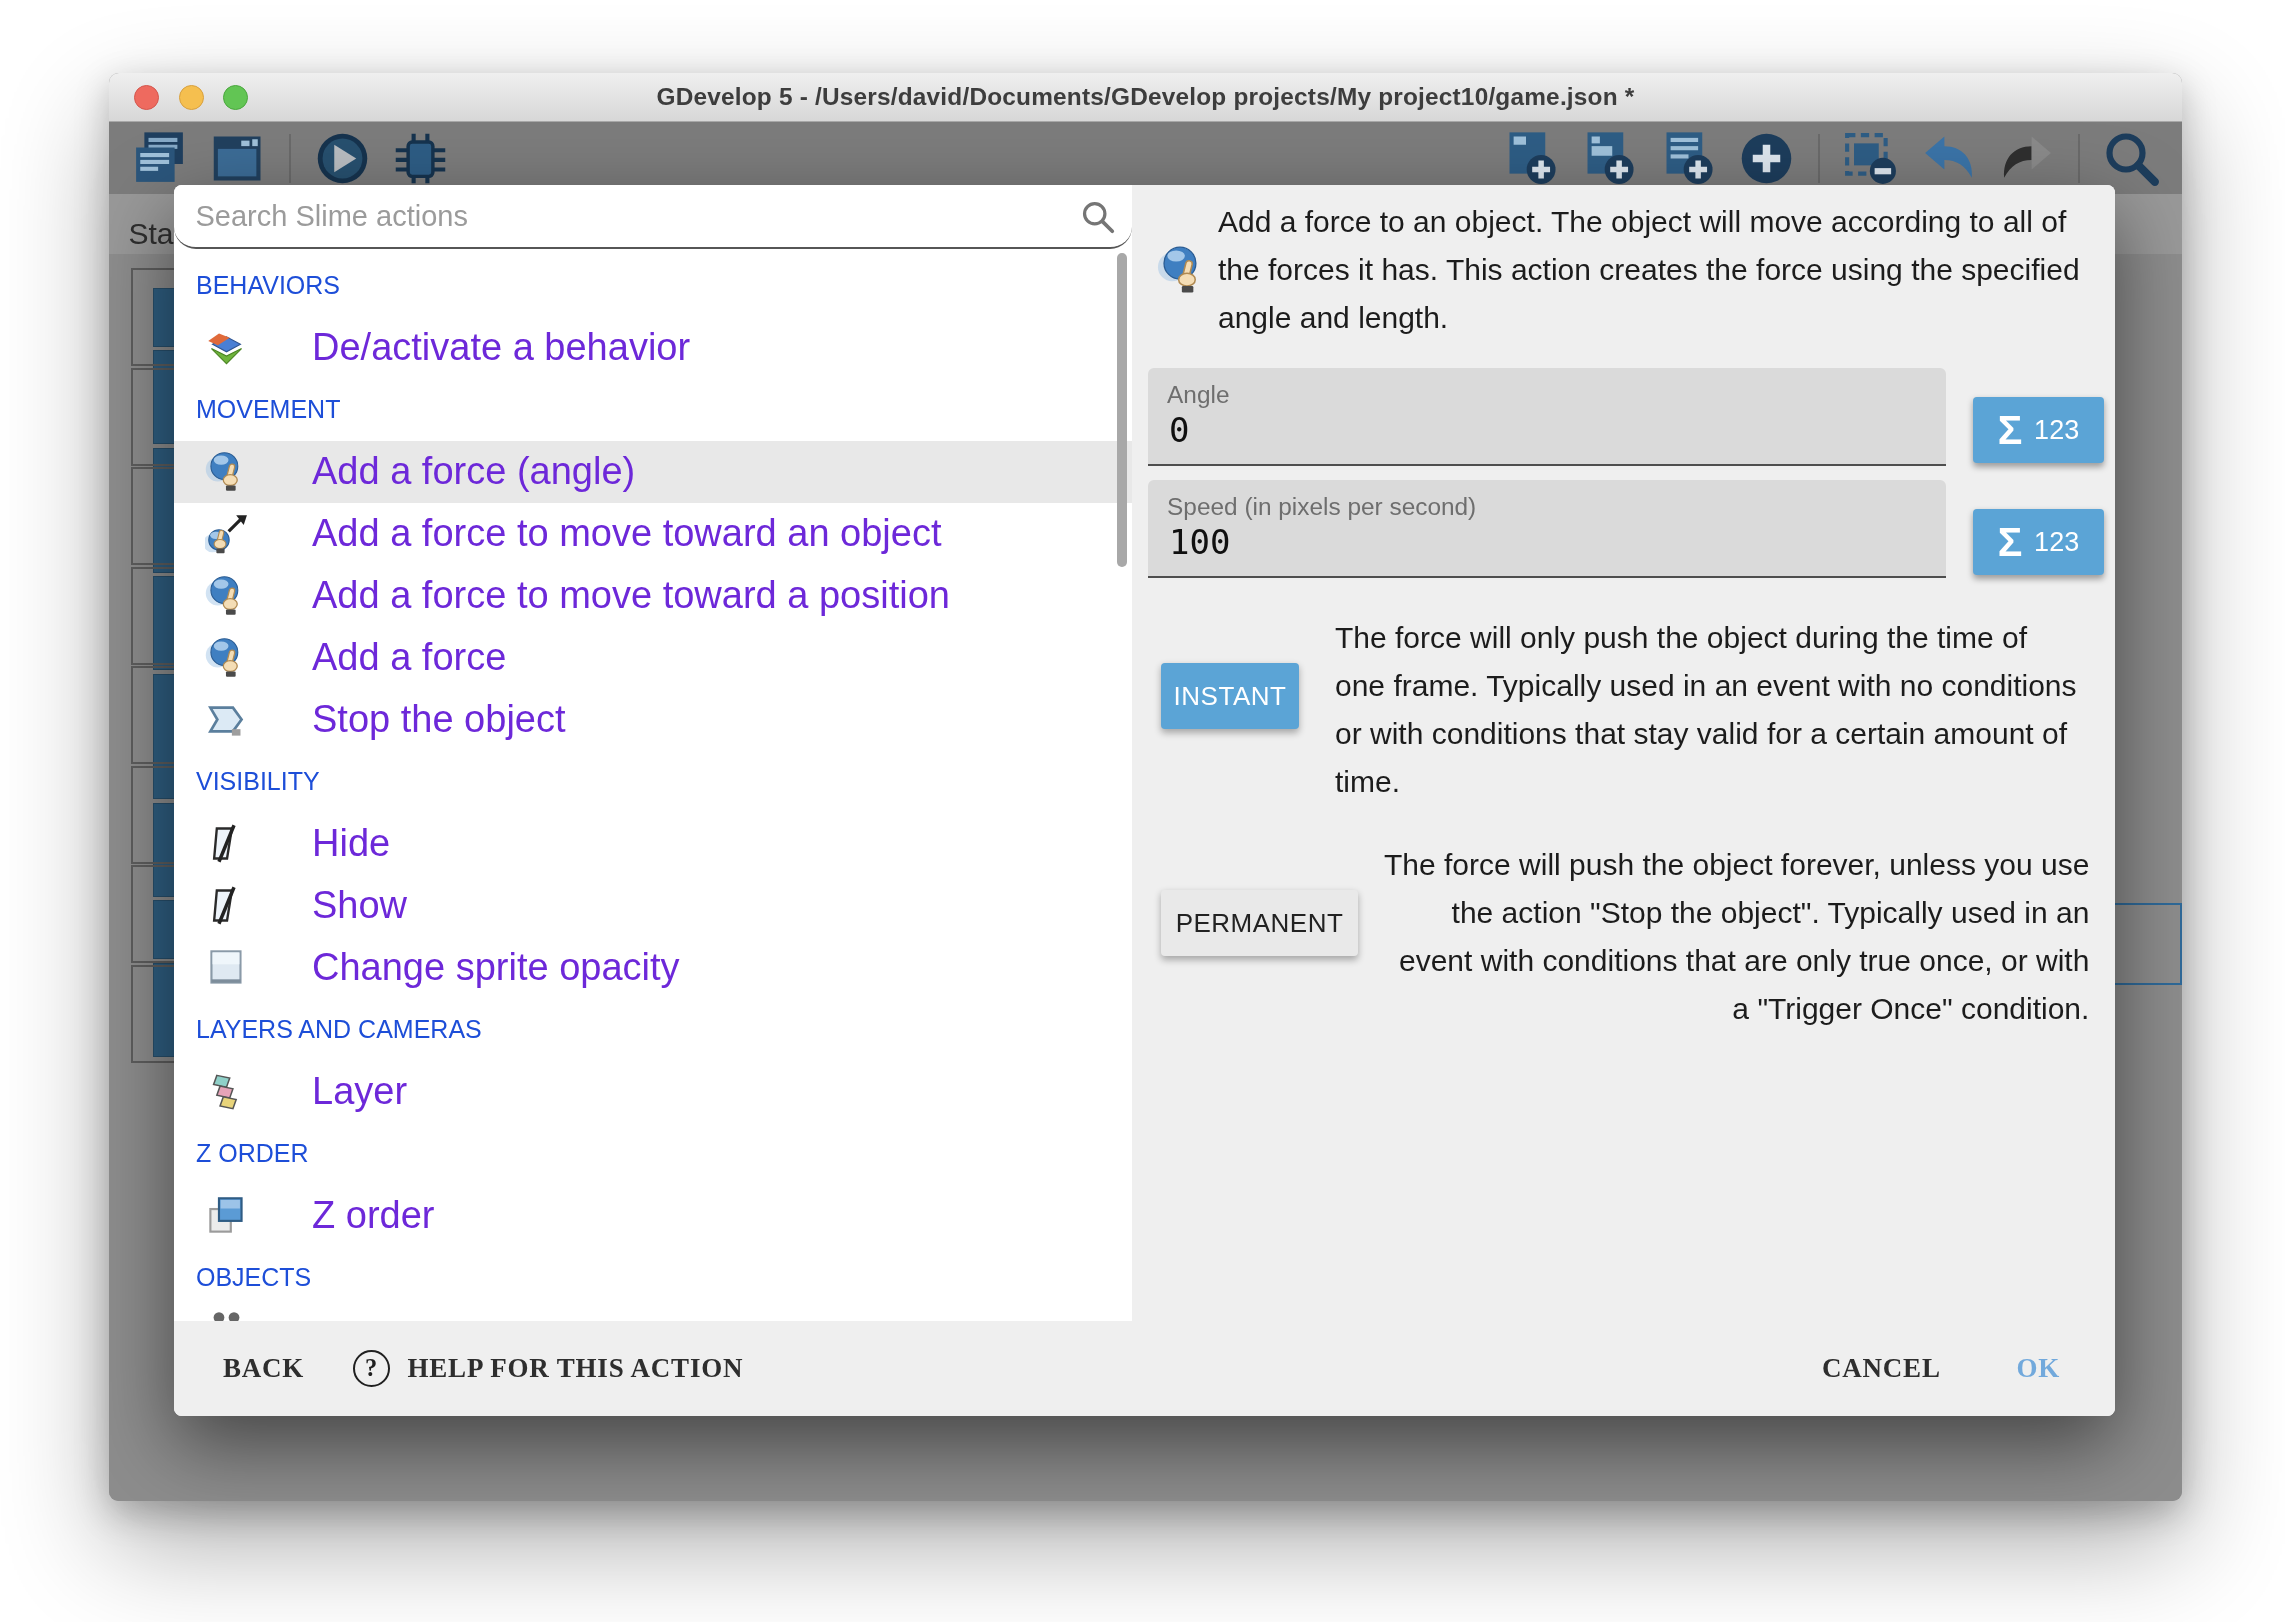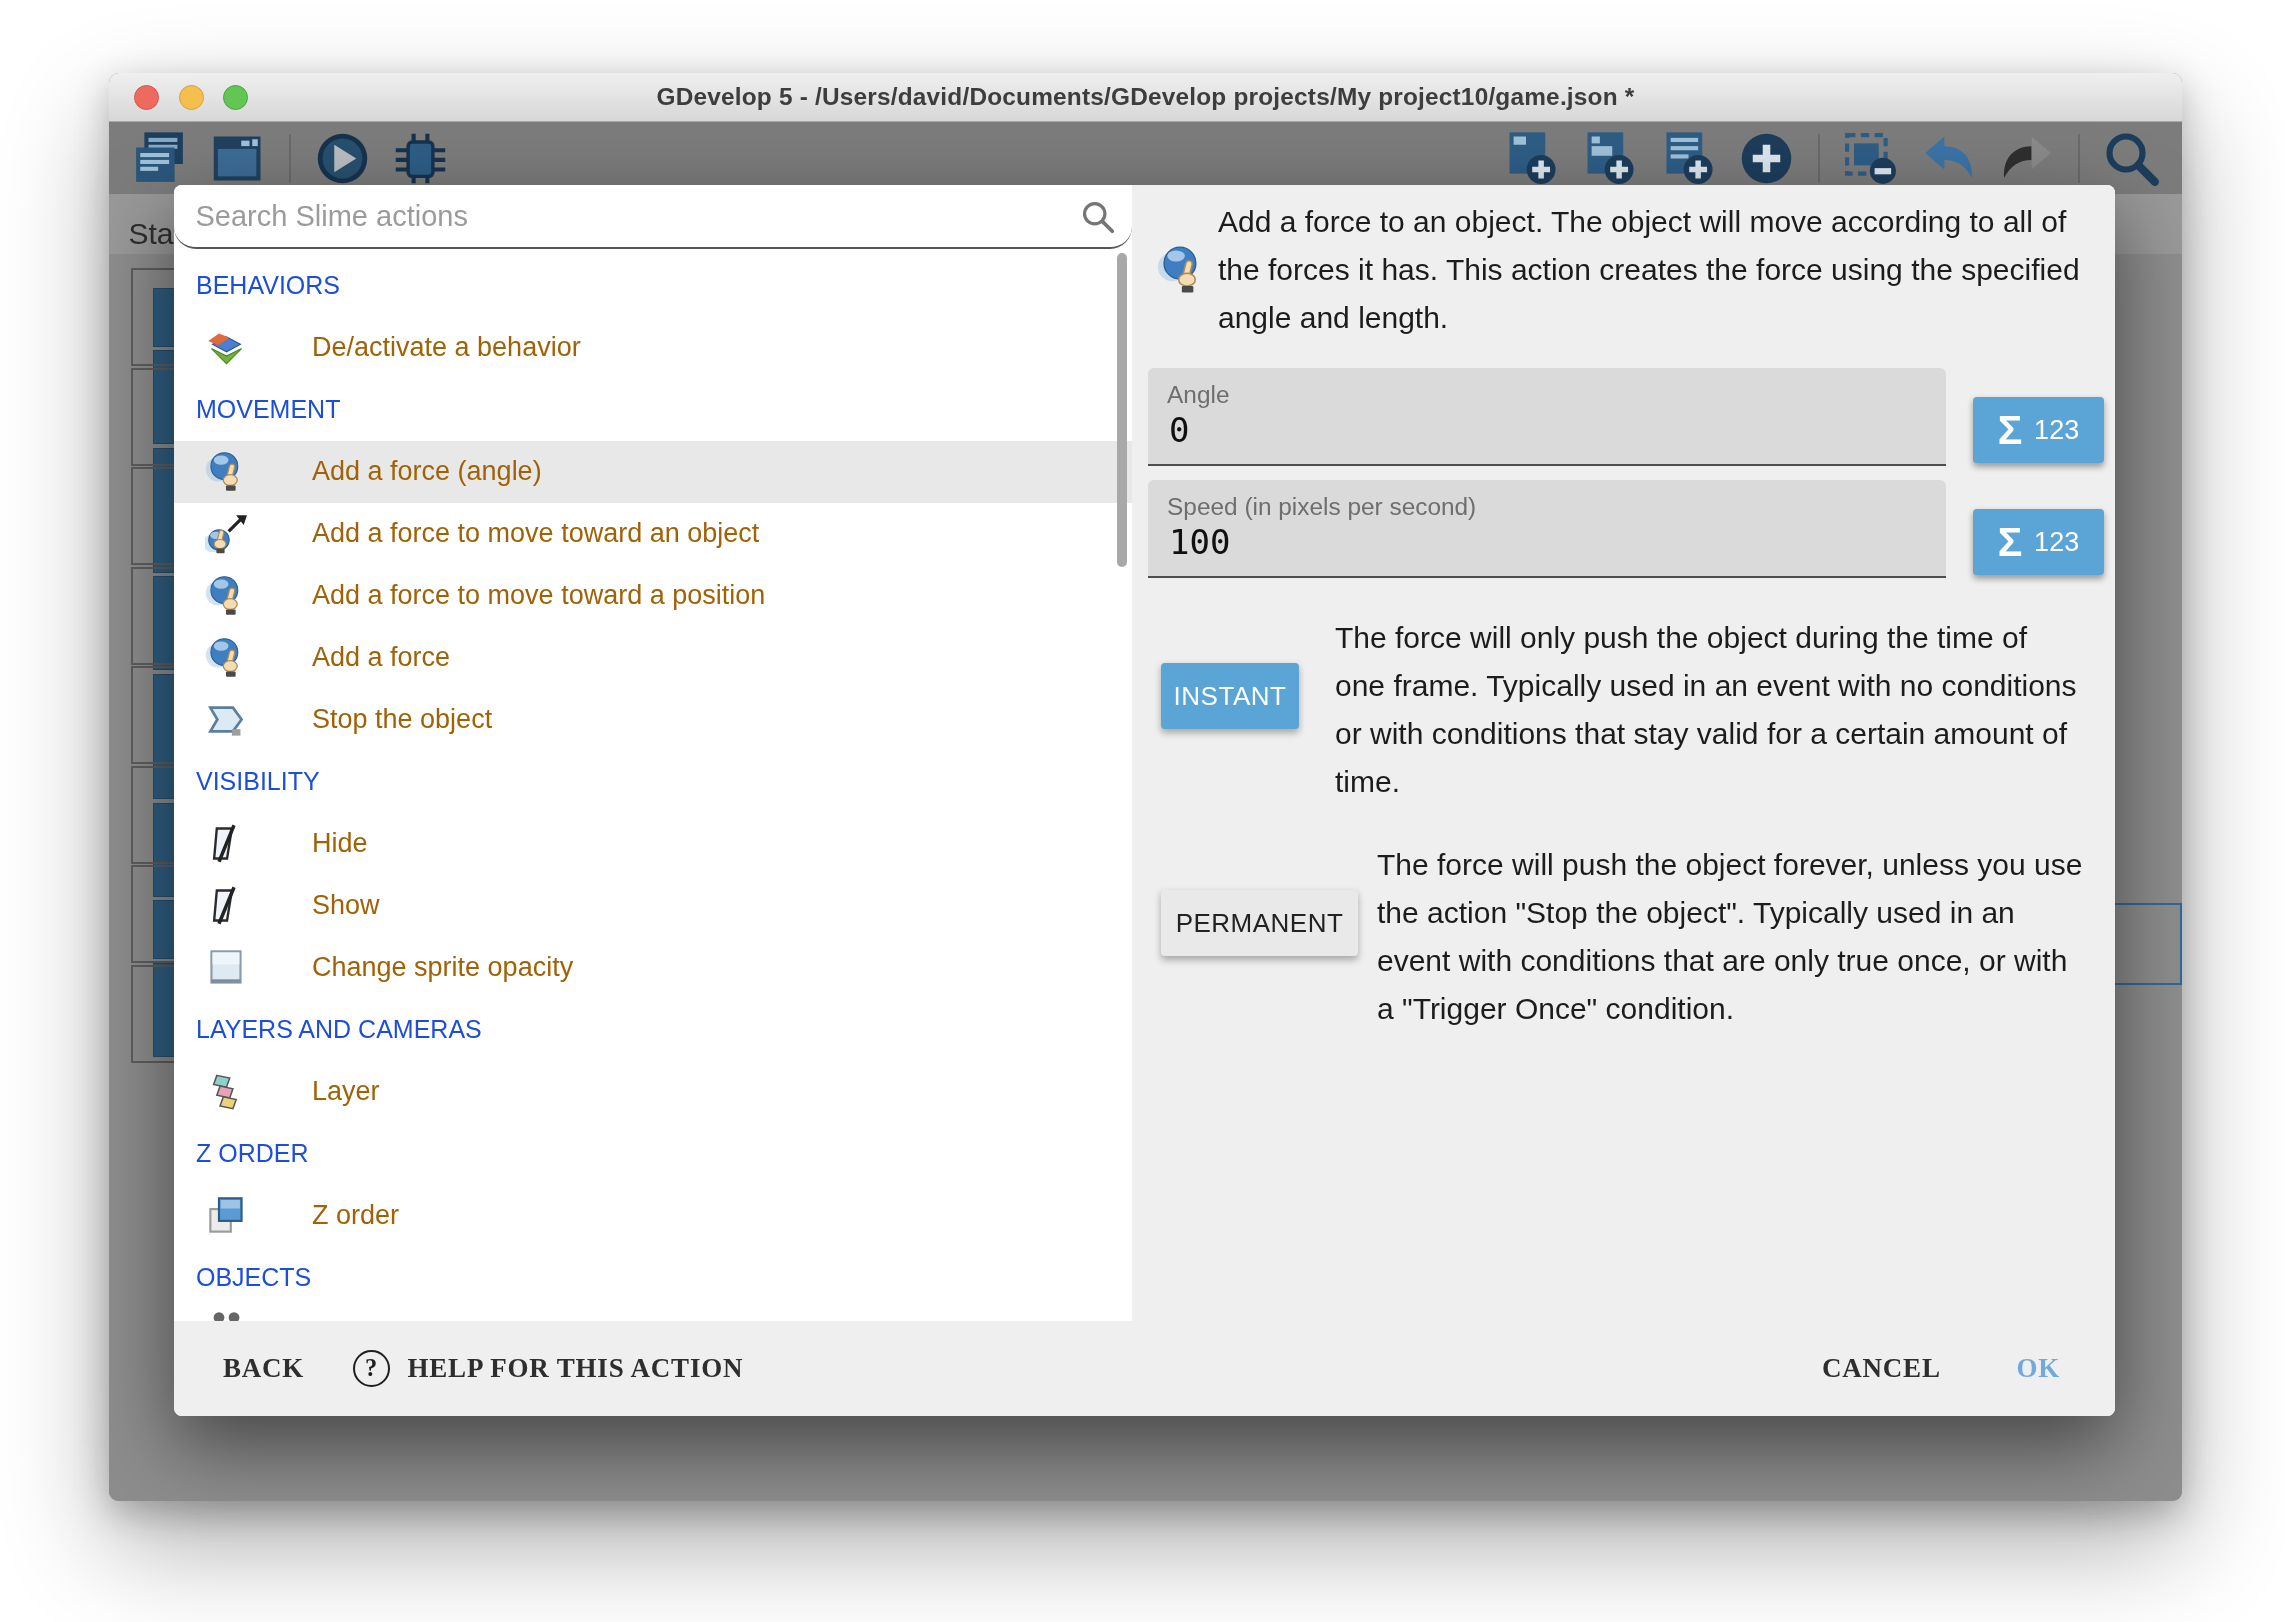--- a/index.html
+++ b/index.html
@@ -60,21 +60,21 @@
   }
   .search-input::placeholder{color:#9b9b9b;}
   .search-icon{position:absolute;right:15.6px;top:12.7px;width:37px;height:37px;}
   .list{position:absolute;top:64px;left:0;right:0;bottom:0;overflow:hidden;}
   .list-inner{padding-top:5.9px;}
   .list-header{height:62px;display:flex;align-items:center;padding-left:22px;font-size:25px;color:#1d4ed8;text-align:right;}
   .list-item{height:62px;display:flex;align-items:center;padding-left:31px;}
   .list-item.selected{background:#e8e8e8;}
   .item-icon{width:43px;height:43px;margin-right:64px;flex:none;}
   .item-icon svg{width:100%;height:100%;display:block;}
-  .item-label{font-size:27px;color:#a16207;white-space:nowrap;}
+  .item-label{font-size:38px;color:#6d28d9;white-space:nowrap;}
   .list-item.partial{height:21.5px;overflow:hidden;align-items:flex-start;}
   .scroll-thumb{position:absolute;right:4.9px;top:68px;width:9.8px;height:314px;border-radius:4.9px;background:#a8a8a8;}
   .right-panel{position:absolute;left:958px;top:0;width:983px;height:1136px;background:#efefef;}
   .desc-icon{position:absolute;left:25px;top:59px;width:51px;height:51px;}
   .desc-icon svg{width:100%;height:100%;display:block;}
   .desc-text{
     position:absolute;left:86px;top:12.7px;width:887px;
     font-size:30px;line-height:48px;color:#1c1c1c;white-space:pre;
   }
   .field-row{position:absolute;left:0;right:0;height:98px;}
@@ -105,21 +105,21 @@
     display:flex;align-items:center;justify-content:center;
     font-family:"Liberation Sans",sans-serif;font-size:26px;letter-spacing:0.5px;
     box-shadow:0 3.9px 7.8px rgba(0,0,0,.3);
   }
   .mode-row.instant .mode-btn{left:29px;top:49px;width:138px;height:66px;}
   .mode-row.permanent .mode-btn{left:29px;top:49px;width:197px;height:66px;}
   .btn-primary{background:var(--accent);color:#fff;}
   .btn-secondary{background:#e9e9e9;color:#222;}
   .mode-text{font-size:30px;line-height:48px;color:#1c1c1c;white-space:pre;position:absolute;top:0;}
   .mode-row.instant .mode-text{left:203px;}
-  .mode-row.permanent .mode-text{left:245px;}
+  .mode-row.permanent .mode-text{left:252px;text-align:right;}
   
   .dlg-footer{
     position:absolute;left:0;bottom:0;right:0;height:95px;background:#efefef;
   }
   .footer-left{position:absolute;left:45px;top:0;height:100%;display:flex;align-items:center;gap:41px;}
   .footer-right{position:absolute;right:51px;top:0;height:100%;display:flex;align-items:center;gap:68px;}
   .text-btn{
     background:none;border:none;cursor:pointer;padding:7.8px 3.9px;
     font-family:Liberation Serif, serif;font-size:27px;letter-spacing:0.8px;
     color:#2e2e2e;font-weight:700;

